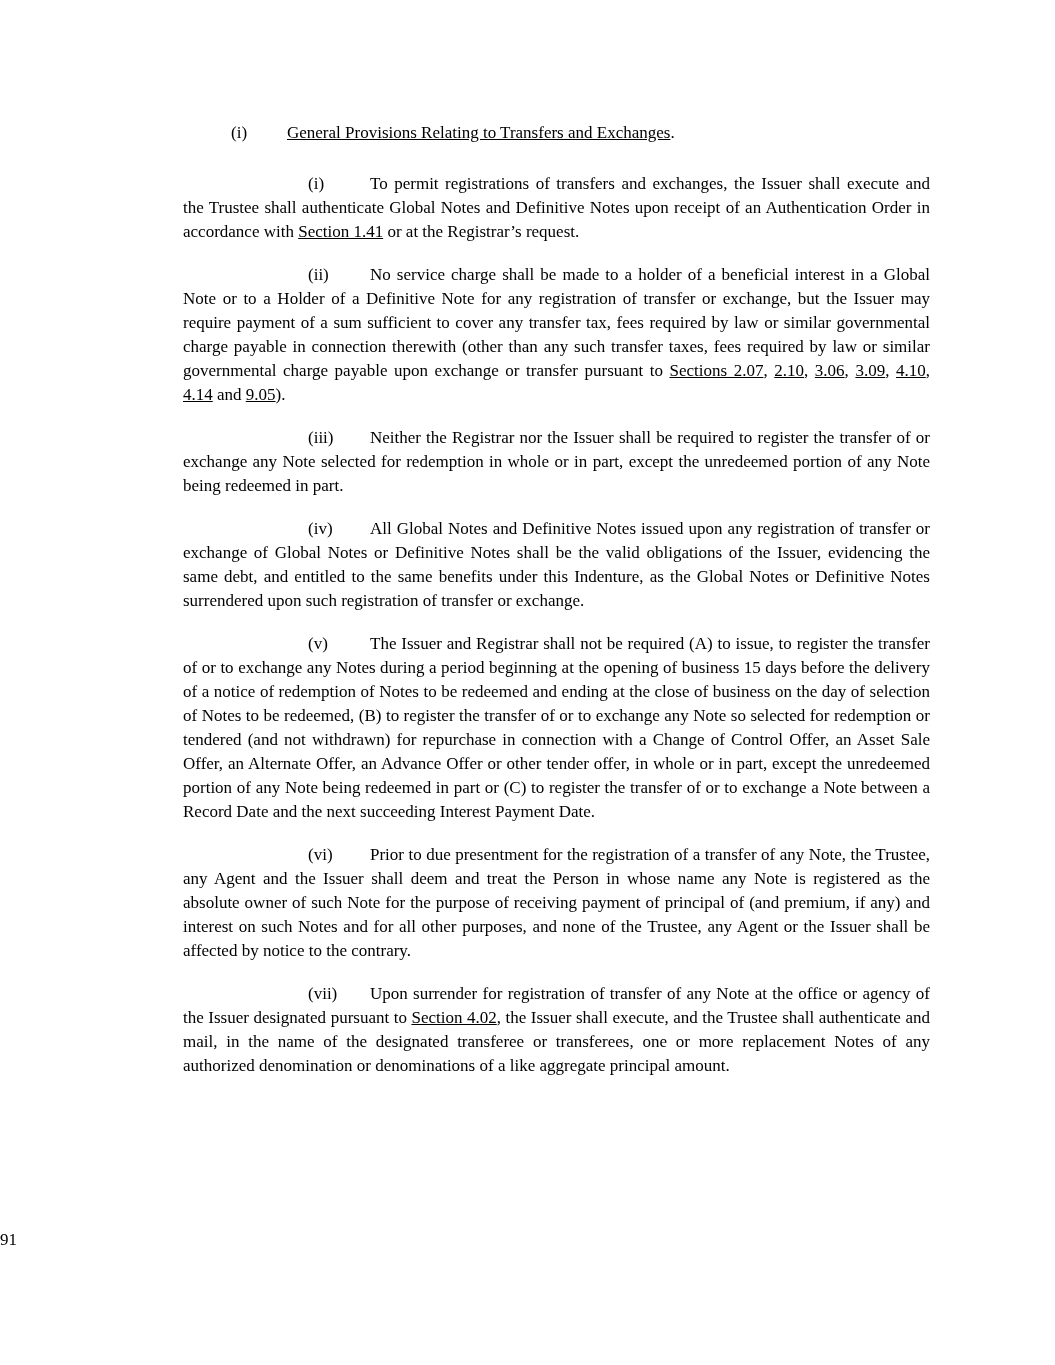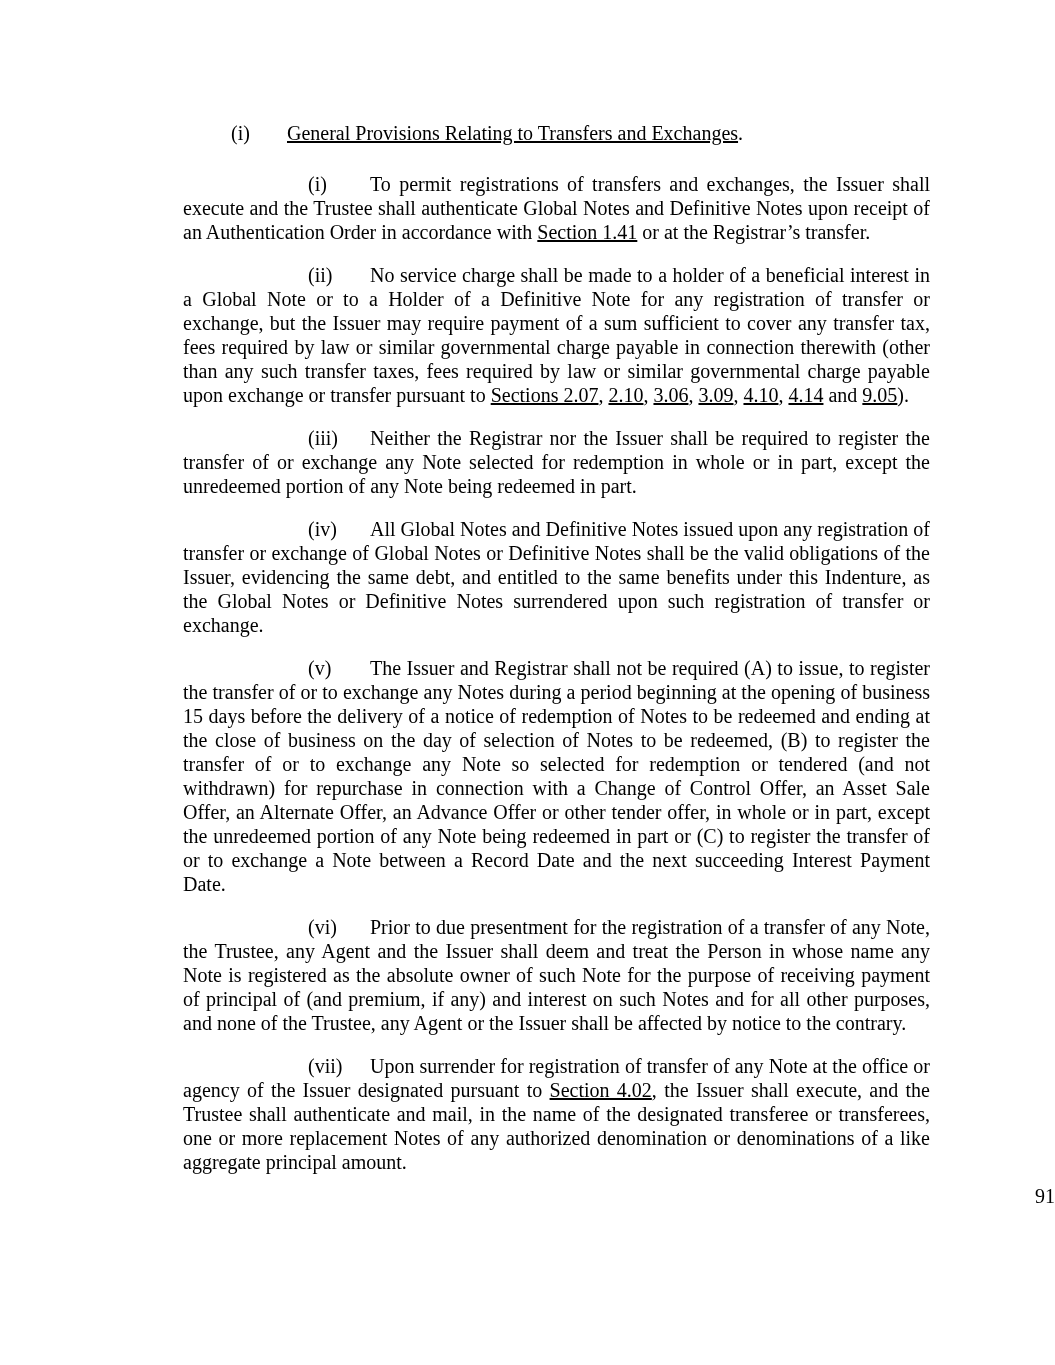--- a/index.html
+++ b/index.html
@@ -7,21 +7,21 @@
     padding: 0;
     background: #ffffff;
   }
   .page {
     position: relative;
     width: 1055px;
     height: 1365px;
     background: #ffffff;
     color: #000000;
     font-family: "Liberation Serif", "DejaVu Serif", serif;
-    font-size: 20px;
+    font-size: 17px;
     line-height: 24px;
     overflow: hidden;
   }
   .content {
     position: absolute;
     left: 183px;
     top: 121px;
     width: 747px;
   }
   p {
@@ -45,34 +45,34 @@
     display: inline-block;
     width: 62px;
     text-indent: 0;
   }
   .u {
     text-decoration: underline;
   }
   .pageno {
     position: absolute;
     left: 0;
-    top: 1184px;
+    top: 1228px;
     width: 1055px;
-    text-align: right;
+    text-align: left;
   }
 </style>
 </head>
 <body>
 
 <div class="page">
   <div class="content">
 
     <p class="heading"><span class="heading-label">(i)</span><span class="u">General Provisions Relating to Transfers and Exchanges</span><span>.</span></p>
 
-    <p class="para"><span class="tab-label">(i)</span><span class="plain">To permit registrations of transfers and exchanges, the Issuer shall execute and the Trustee shall authenticate Global Notes and Definitive Notes upon receipt of an Authentication Order in accordance with </span><span class="u">Section 1.41</span><span class="plain"> or at the Registrar’s transfer.</span></p>
+    <p class="para"><span class="tab-label">(i)</span><span class="plain">To permit registrations of transfers and exchanges, the Issuer shall execute and the Trustee shall authenticate Global Notes and Definitive Notes upon receipt of an Authentication Order in accordance with </span><span class="u">Section 1.41</span><span class="plain"> or at the Registrar’s request.</span></p>
     <p class="para"><span class="tab-label">(ii)</span><span class="plain">No service charge shall be made to a holder of a beneficial interest in a Global Note or to a Holder of a Definitive Note for any registration of transfer or exchange, but the Issuer may require payment of a sum sufficient to cover any transfer tax, fees required by law or similar governmental charge payable in connection therewith (other than any such transfer taxes, fees required by law or similar governmental charge payable upon exchange or transfer pursuant to </span><span class="u">Sections 2.07</span><span class="plain">, </span><span class="u">2.10</span><span class="plain">, </span><span class="u">3.06</span><span class="plain">, </span><span class="u">3.09</span><span class="plain">, </span><span class="u">4.10</span><span class="plain">, </span><span class="u">4.14</span><span class="plain"> and </span><span class="u">9.05</span><span class="plain">).</span></p>
     <p class="para"><span class="tab-label">(iii)</span><span class="plain">Neither the Registrar nor the Issuer shall be required to register the transfer of or exchange any Note selected for redemption in whole or in part, except the unredeemed portion of any Note being redeemed in part.</span></p>
     <p class="para"><span class="tab-label">(iv)</span><span class="plain">All Global Notes and Definitive Notes issued upon any registration of transfer or exchange of Global Notes or Definitive Notes shall be the valid obligations of the Issuer, evidencing the same debt, and entitled to the same benefits under this Indenture, as the Global Notes or Definitive Notes surrendered upon such registration of transfer or exchange.</span></p>
     <p class="para"><span class="tab-label">(v)</span><span class="plain">The Issuer and Registrar shall not be required (A) to issue, to register the transfer of or to exchange any Notes during a period beginning at the opening of business 15 days before the delivery of a notice of redemption of Notes to be redeemed and ending at the close of business on the day of selection of Notes to be redeemed, (B) to register the transfer of or to exchange any Note so selected for redemption or tendered (and not withdrawn) for repurchase in connection with a Change of Control Offer, an Asset Sale Offer, an Alternate Offer, an Advance Offer or other tender offer, in whole or in part, except the unredeemed portion of any Note being redeemed in part or (C) to register the transfer of or to exchange a Note between a Record Date and the next succeeding Interest Payment Date.</span></p>
     <p class="para"><span class="tab-label">(vi)</span><span class="plain">Prior to due presentment for the registration of a transfer of any Note, the Trustee, any Agent and the Issuer shall deem and treat the Person in whose name any Note is registered as the absolute owner of such Note for the purpose of receiving payment of principal of (and premium, if any) and interest on such Notes and for all other purposes, and none of the Trustee, any Agent or the Issuer shall be affected by notice to the contrary.</span></p>
     <p class="para"><span class="tab-label">(vii)</span><span class="plain">Upon surrender for registration of transfer of any Note at the office or agency of the Issuer designated pursuant to </span><span class="u">Section 4.02</span><span class="plain">, the Issuer shall execute, and the Trustee shall authenticate and mail, in the name of the designated transferee or transferees, one or more replacement Notes of any authorized denomination or denominations of a like aggregate principal amount.</span></p>
 
   </div>
 
   <div class="pageno">91</div>

